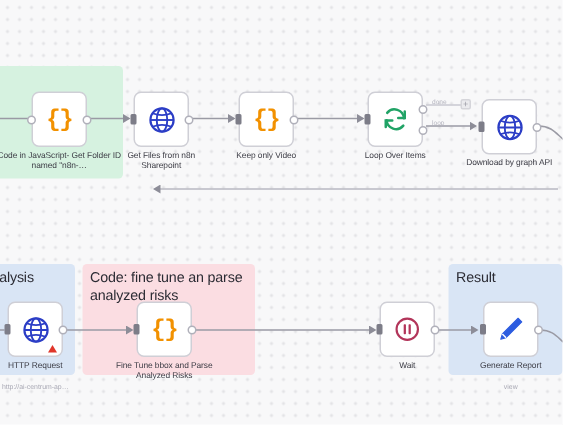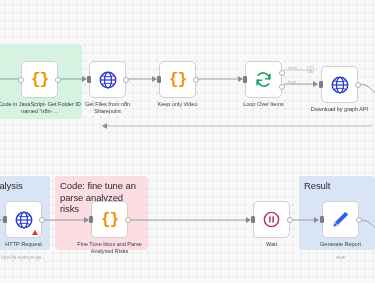--- a/index.html
+++ b/index.html
@@ -153,21 +153,21 @@
 <div id="canvas">
 
   <div class="sticky green" style="left:-14px; top:44px; width:96px; height:75px;">
     <div class="sticky-title"></div>
   </div>
 
   <div class="sticky blue" style="left:-34px; top:176px; width:84px; height:74px;">
     <div class="sticky-title" style="padding-left:22px;">Analysis</div>
   </div>
 
-  <div class="sticky pink" style="left:55px; top:176px; width:93px; height:74px;">
+  <div class="sticky pink" style="left:55px; top:176px; width:115px; height:74px;">
     <div class="sticky-title">Code: fine tune an parse analyzed risks</div>
   </div>
 
   <div class="sticky blue" style="left:299px; top:176px; width:76px; height:74px;">
     <div class="sticky-title">Result</div>
   </div>
 
   <svg class="svg-layer">
     <defs>
       <marker id="arrowR" markerWidth="6" markerHeight="6" refX="4" refY="3" orient="auto">

